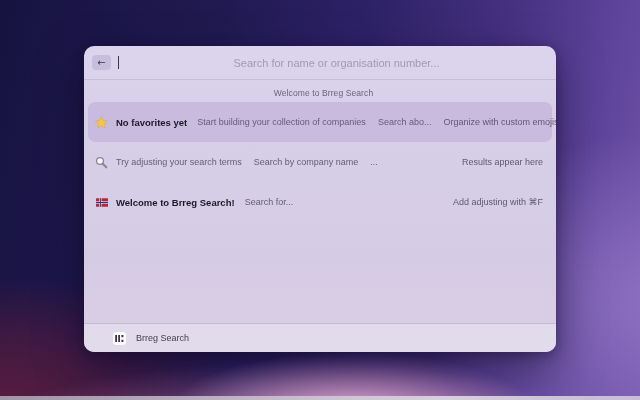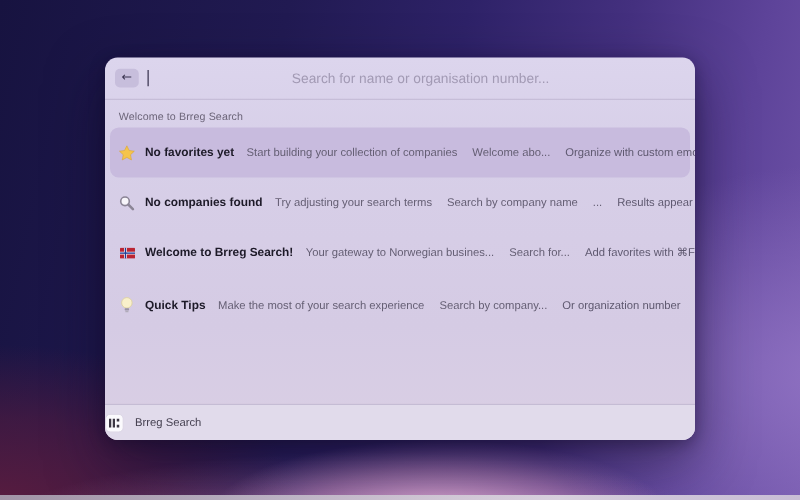--- a/index.html
+++ b/index.html
@@ -39,40 +39,40 @@
   .back-btn span{font-size:10px;line-height:1;color:#3a3450;font-family:"DejaVu Sans",sans-serif;}
   .caret{width:1px;height:13px;background:#3b3550;flex:0 0 auto;}
   .search-input{
     flex:1;border:none;outline:none;background:transparent;
     font-family:"Liberation Sans","DejaVu Sans",sans-serif;
     font-size:11px;color:#2a2638;padding:0;margin-left:1px;text-align:center;
   }
   .search-input::placeholder{color:#a29ab4;opacity:1;}
   .divider{height:1px;flex:0 0 1px;background:#c6bdd8;}
   
-  .content{flex:1;padding:6px 4px 0 4px;overflow:hidden;}
+  .content{flex:1;padding:6px 4px 0 4px;overflow:hidden;text-align:center;}
   .section-header{
     font-size:8.5px;color:#6b6478;margin:9px 0 4px 7px;letter-spacing:.1px;
   }
   .section:first-child .section-header{margin-top:2px;}
   .row{
     height:40px;border-radius:7px;display:flex;align-items:center;
     padding:0 9px 0 7px;cursor:pointer;
   }
   .row.selected{background:#c8bbde;}
   .row + .row{margin-top:2px;}
   .row .icon{width:13px;height:13px;margin-right:8px;flex:0 0 auto;display:flex;align-items:center;justify-content:center;}
   .row .title{font-size:9.5px;font-weight:bold;color:#1d1a28;margin-right:10px;white-space:nowrap;}
   .row .sub{font-size:9px;color:#645e73;margin-right:12px;white-space:nowrap;}
   .row .tag{font-size:9px;color:#645e73;margin-right:12px;white-space:nowrap;}
   .row .right{font-size:9px;color:#5f5970;margin-left:auto;white-space:nowrap;}
   
   .footer{
     height:28px;flex:0 0 28px;border-top:1px solid #c5bcd4;background:#e1dbeb;
-    display:flex;align-items:center;padding:0 0;gap:9px;
+    display:flex;align-items:center;padding:0 28px;gap:9px;
   }
   .footer-label{font-size:9px;color:#454050;font-weight:500;}
 </style>
 </head>
 <body>
 
 <div class="bg">
 
   <div class="window">
 
@@ -90,69 +90,54 @@
       <div class="section">
         <div class="section-header">Welcome to Brreg Search</div>
         <div class="row selected">
           <span class="icon">
             <svg width="13" height="13" viewBox="0 0 16 16">
                 <polygon points="8,0.8 10.3,5.4 15.3,6.1 11.6,9.6 12.5,14.7 8,12.2 3.5,14.7 4.4,9.6 0.7,6.1 5.7,5.4" fill="#f5c44c" stroke="#d9a637" stroke-width="0.6"></polygon>
               </svg>
           </span>
           <span class="title">No favorites yet</span>
           <span class="sub">Start building your collection of companies</span>
-          <span class="tag">Welcome abo...</span>
+          <span class="tag">Search abo...</span>
           <span class="right">Organize with custom emojis</span>
         </div>
       </div>
 
       <div class="section">
         <div class="row">
           <span class="icon">
             <svg width="13" height="13" viewBox="0 0 14 14">
                 <circle cx="5.4" cy="5.4" r="3.7" fill="#fbfafc" fill-opacity="0.9" stroke="#8b8596" stroke-width="1.4"></circle>
                 <line x1="8.3" y1="8.3" x2="12.2" y2="12.2" stroke="#8b8596" stroke-width="2.2" stroke-linecap="round"></line>
               </svg>
           </span>
-          <span class="title">No companies found</span>
           <span class="sub">Try adjusting your search terms</span>
           <span class="tag">Search by company name</span>
           <span class="tag">...</span>
           <span class="right">Results appear here</span>
         </div>
       </div>
 
       <div class="section">
         <div class="row">
           <span class="icon">
             <svg width="12" height="9" viewBox="0 0 22 16">
                 <rect width="22" height="16" fill="#ba2433" rx="1"></rect>
                 <rect x="6" width="4" height="16" fill="#ffffff"></rect>
                 <rect y="6" width="22" height="4" fill="#ffffff"></rect>
                 <rect x="7" width="2" height="16" fill="#1f3a93"></rect>
                 <rect y="7" width="22" height="2" fill="#1f3a93"></rect>
               </svg>
           </span>
           <span class="title">Welcome to Brreg Search!</span>
-          <span class="sub">Your gateway to Norwegian busines...</span>
           <span class="tag">Search for...</span>
-          <span class="right">Add favorites with ⌘F</span>
-        </div>
-        <div class="row">
-          <span class="icon">
-            <svg width="11" height="14" viewBox="0 0 12 16">
-                <circle cx="6" cy="6" r="4.8" fill="#f9f0cb" stroke="#ddd0a0" stroke-width="0.8"></circle>
-                <rect x="4" y="11" width="4" height="2" rx="0.6" fill="#9a94a4"></rect>
-                <rect x="4.5" y="13.4" width="3" height="1.3" rx="0.6" fill="#b1abb9"></rect>
-              </svg>
-          </span>
-          <span class="title">Quick Tips</span>
-          <span class="sub">Make the most of your search experience</span>
-          <span class="tag">Search by company...</span>
-          <span class="right">Or organization number</span>
+          <span class="right">Add adjusting with ⌘F</span>
         </div>
       </div>
 
     </div>
 
     <div class="footer">
       <span style="display:flex;">
         <svg width="15" height="15" viewBox="0 0 15 15">
             <rect x="0.5" y="0.5" width="14" height="14" rx="3.5" fill="#fbfafd" stroke="#d8d2e1" stroke-width="0.6"></rect>
             <rect x="3.2" y="4" width="1.8" height="7" fill="#3c3744"></rect>

